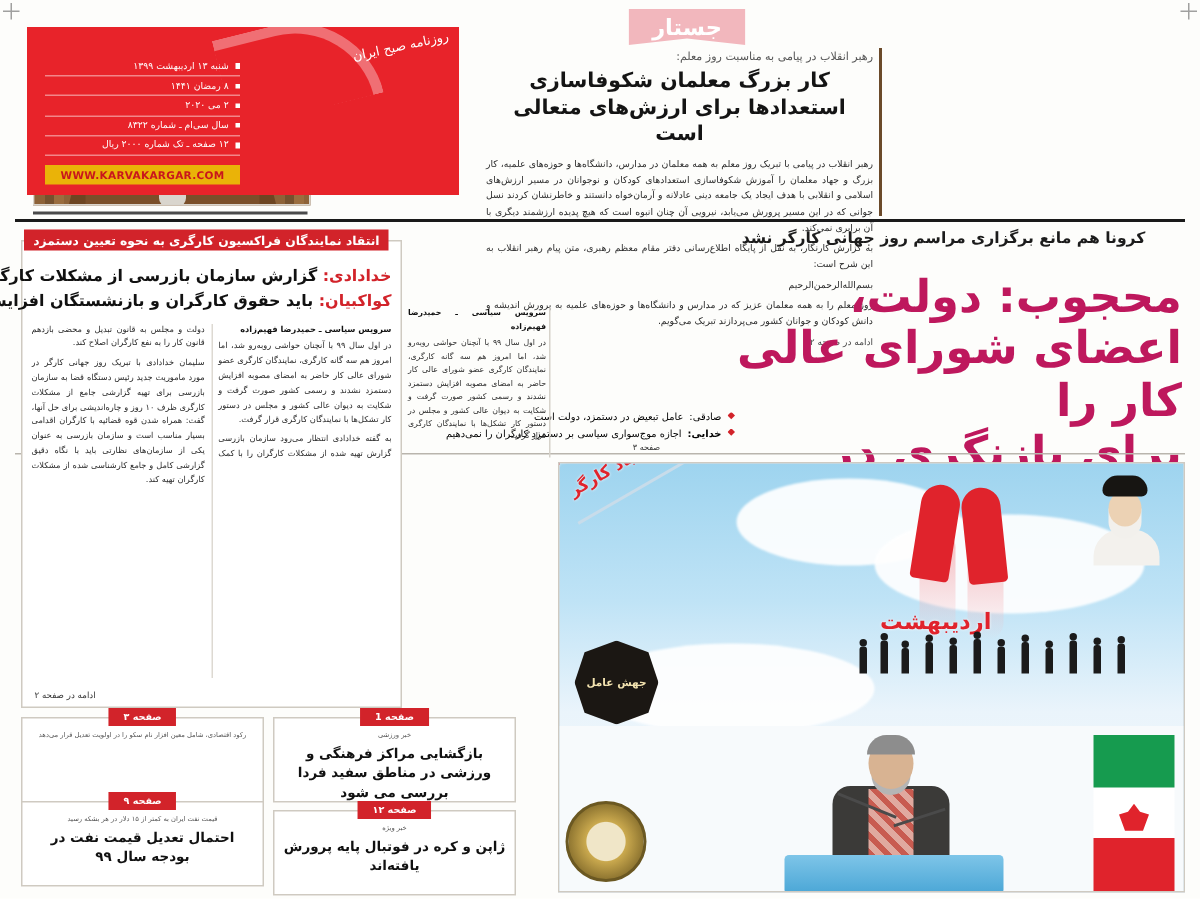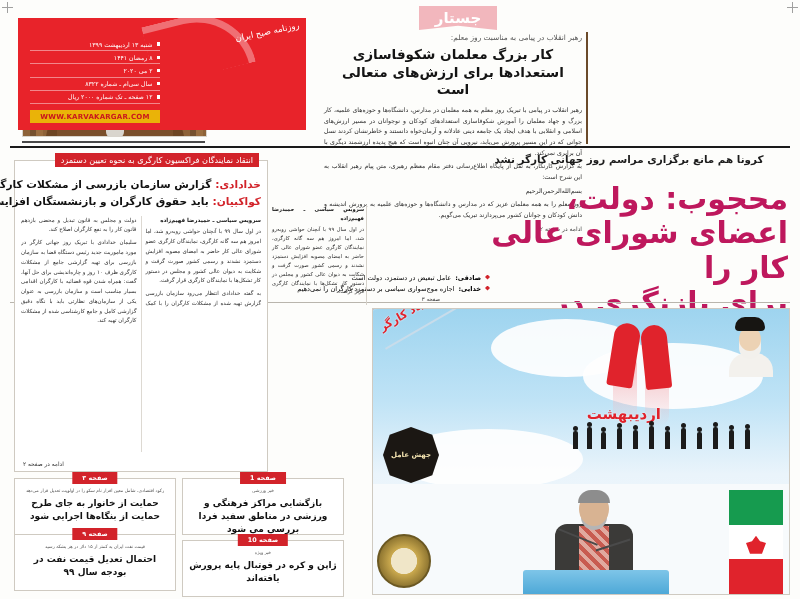--- a/index.html
+++ b/index.html
@@ -130,21 +130,21 @@
   }
   .lead-bullets .b .txt{font-weight:normal;}
 
   
   .feature{
     position:absolute;left:14px;top:160px;width:252px;height:310px;
     border:1px solid #cfcac1;background:#fff;
   }
   .feat-ribbon{
     position:absolute;right:8px;top:-8px;height:14px;padding:0 6px;
-    background:#d2232a;color:#fff;font-size:8.2px;font-weight:normal;
+    background:#d2232a;color:#fff;font-size:8.2px;font-weight:bold;
     display:flex;align-items:center;white-space:nowrap;
   }
   .feat-h1{
     margin:16px 6px 0 6px;text-align:left;font-size:10.6px;font-weight:bold;
     color:#111;line-height:1.35;white-space:nowrap;
   }
   .feat-h1 .nm{color:#d2232a;}
   .feat-h2{
     margin:3px 6px 0 6px;text-align:left;font-size:10.6px;font-weight:bold;
     color:#111;line-height:1.35;white-space:nowrap;
@@ -354,21 +354,21 @@
       <div class="b">
         <span class="dot"></span>
         <span class="txt">اصرار ما برای بهره‌مندی کارگران از بیمه بیکاری برای چنین روزهایی بود</span>
       </div>
     </div>
   </div>
 
   <div style="position:absolute;left:372px;top:272px;width:118px;">
     <div class="b" style="display:flex;align-items:flex-start;gap:4px;font-size:6.6px;padding:1.5px 0;white-space:nowrap;">
       <span class="dot" style="width:5px;height:5px;margin-top:1px;background:#d2232a;clip-path:polygon(50% 0,100% 50%,50% 100%,0 50%);flex:0 0 auto;"></span>
-      <span style="font-weight:bold;text-align:center;">صادقی:</span>
+      <span style="font-weight:normal;text-align:center;">صادقی:</span>
       <span>عامل تبعیض در دستمزد، دولت است</span>
     </div>
     <div class="b" style="display:flex;align-items:flex-start;gap:4px;font-size:6.6px;padding:1.5px 0;white-space:nowrap;">
       <span class="dot" style="width:5px;height:5px;margin-top:1px;background:#d2232a;clip-path:polygon(50% 0,100% 50%,50% 100%,0 50%);flex:0 0 auto;"></span>
       <span style="font-weight:bold;">خدایی:</span>
       <span>اجازه موج‌سواری سیاسی بر دستمزد کارگران را نمی‌دهیم</span>
     </div>
     <div style="margin-top:2px;font-size:5.4px;color:#333;text-align:center;">صفحه ۳</div>
   </div>
 
@@ -492,25 +492,24 @@
 
     <div class="tbox p8">
       <div class="tbadge">صفحه 1</div>
       <div class="tkick">خبر ورزشی</div>
       <div class="ttitle">بازگشایی مراکز فرهنگی و ورزشی در مناطق سفید فردا بررسی می شود</div>
     </div>
 
     <div class="tbox p3">
       <div class="tbadge">صفحه ۳</div>
       <div class="tkick">رکود اقتصادی، شامل معین افزار نام سکو را در اولویت تعدیل قرار می‌دهد</div>
-      <div class="ttitle">حمایت از خانوار به جای طرح حمایت از بنگاه‌ها اجرایی شود</div>
     </div>
 
     <div class="tbox p12">
-      <div class="tbadge">صفحه 10</div>
+      <div class="tbadge">صفحه ۱۲</div>
       <div class="tkick">خبر ویژه</div>
       <div class="ttitle">ژاپن و کره در فوتبال پایه پرورش یافته‌اند</div>
     </div>
 
     <div class="tbox p9">
       <div class="tbadge">صفحه ۹</div>
       <div class="tkick">قیمت نفت ایران به کمتر از ۱۵ دلار در هر بشکه رسید</div>
       <div class="ttitle">احتمال تعدیل قیمت نفت در بودجه سال ۹۹</div>
     </div>
   </div>

